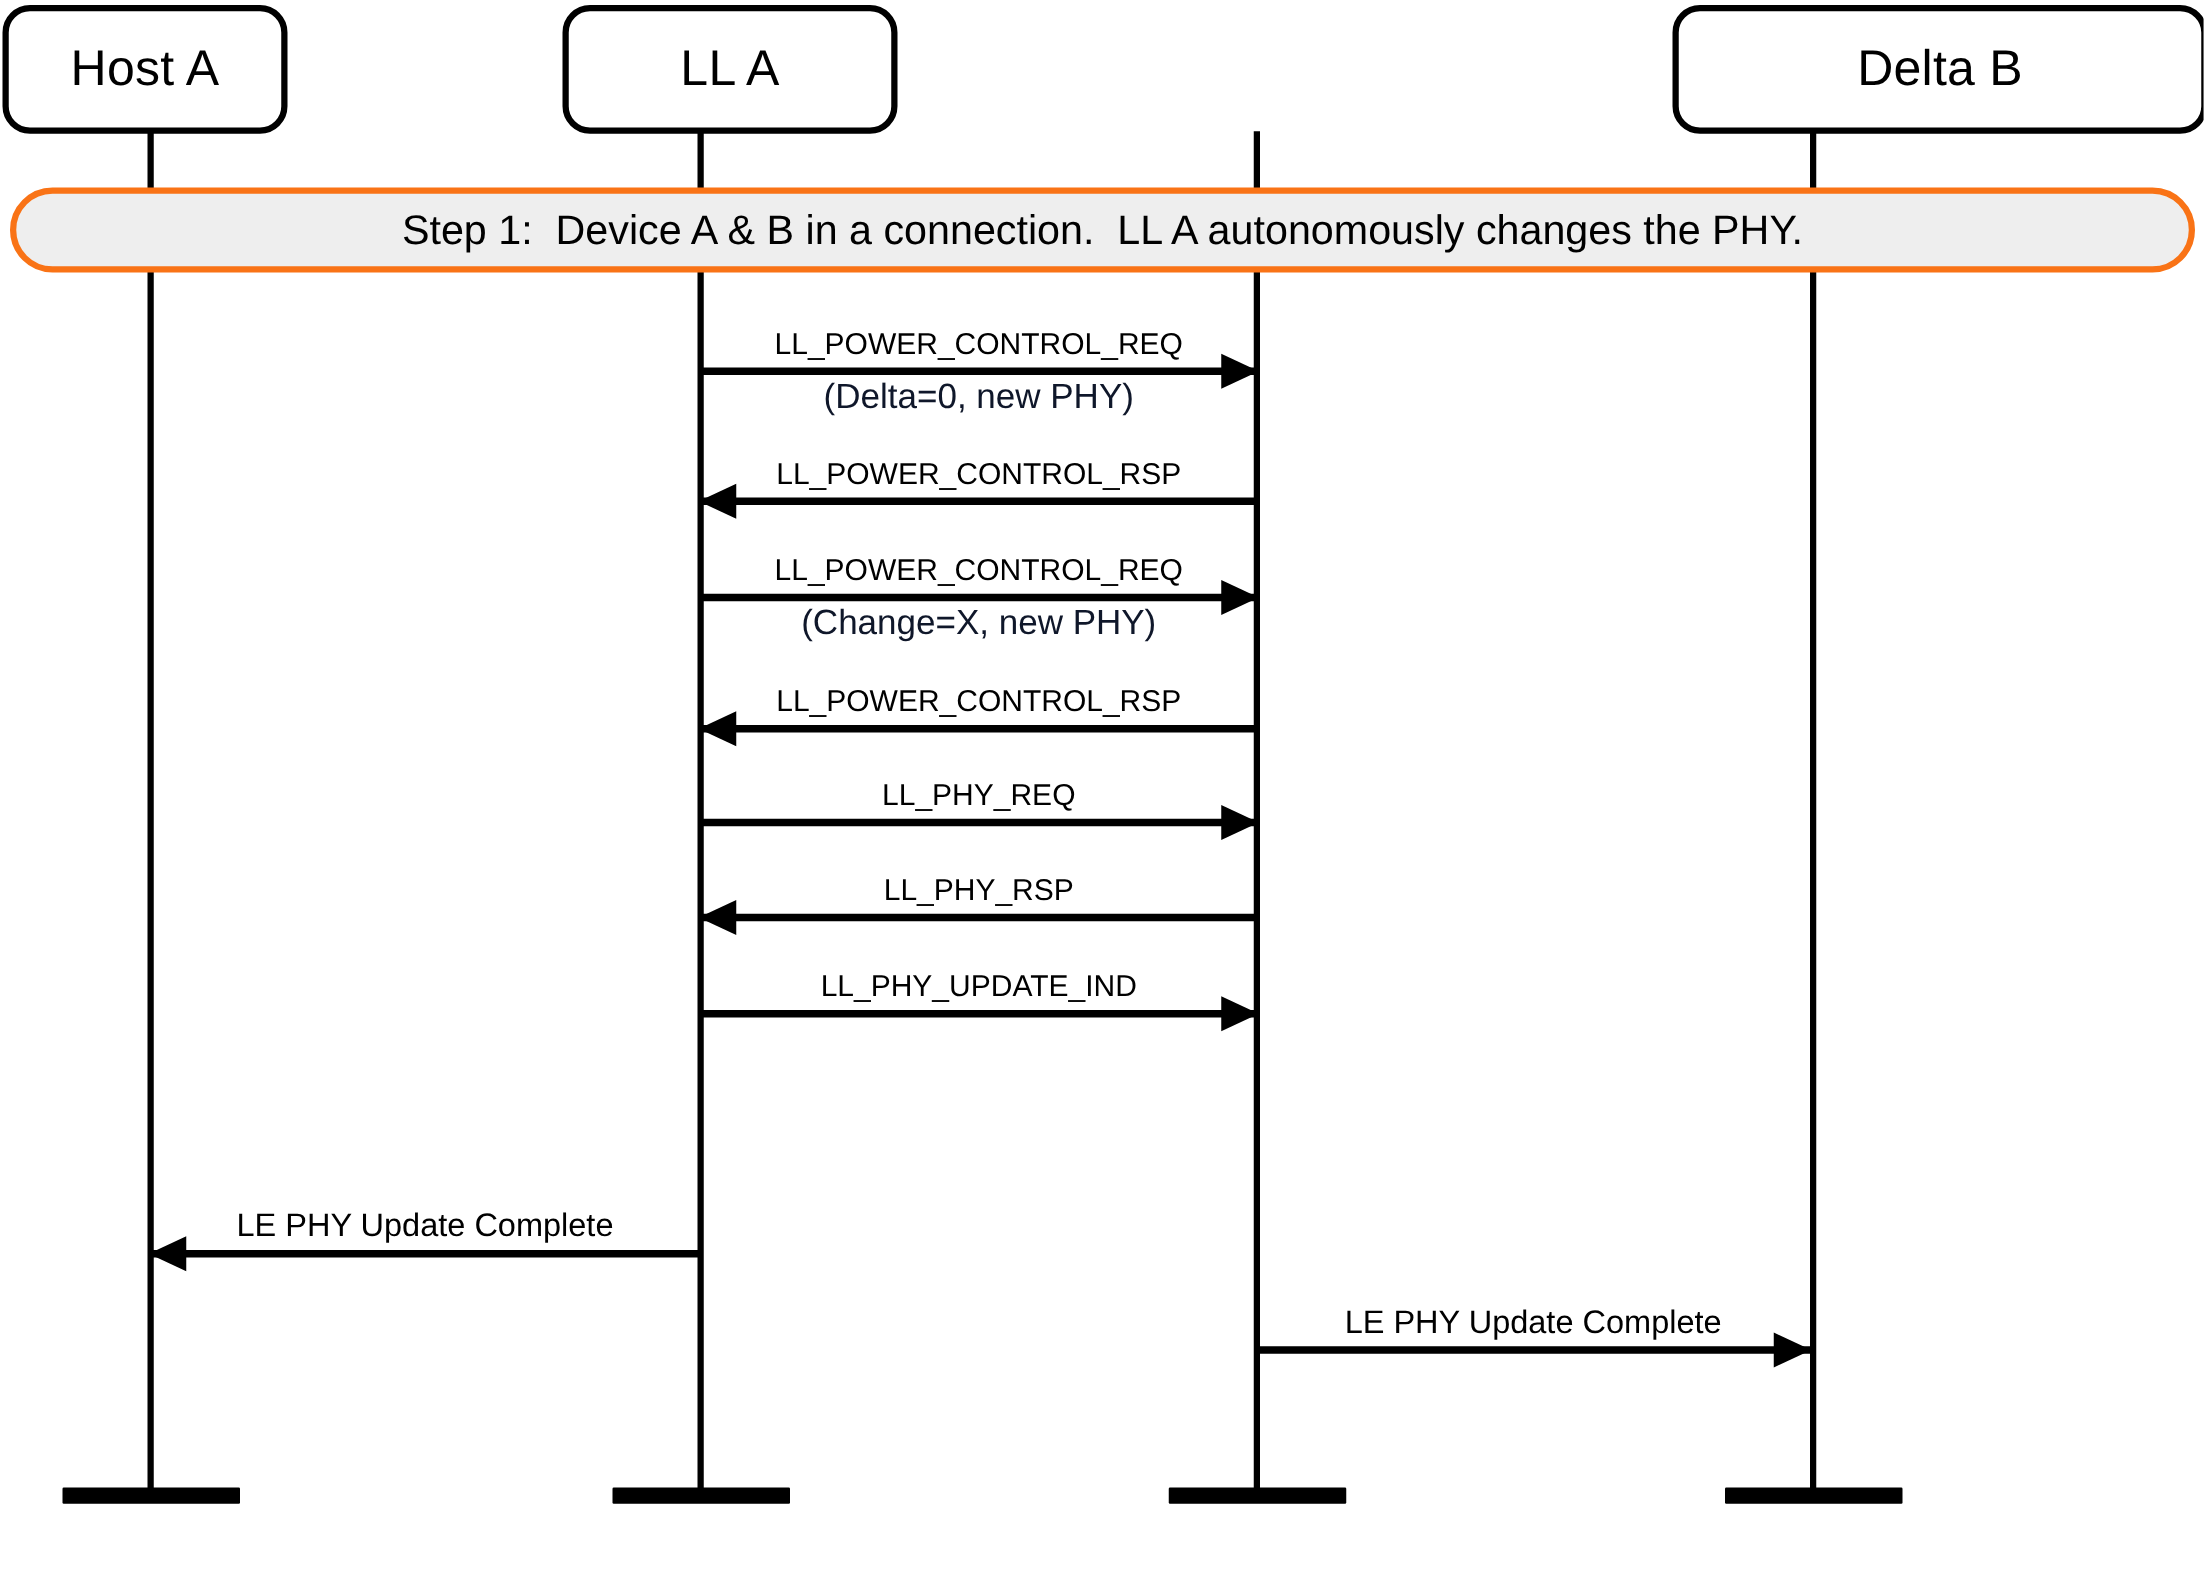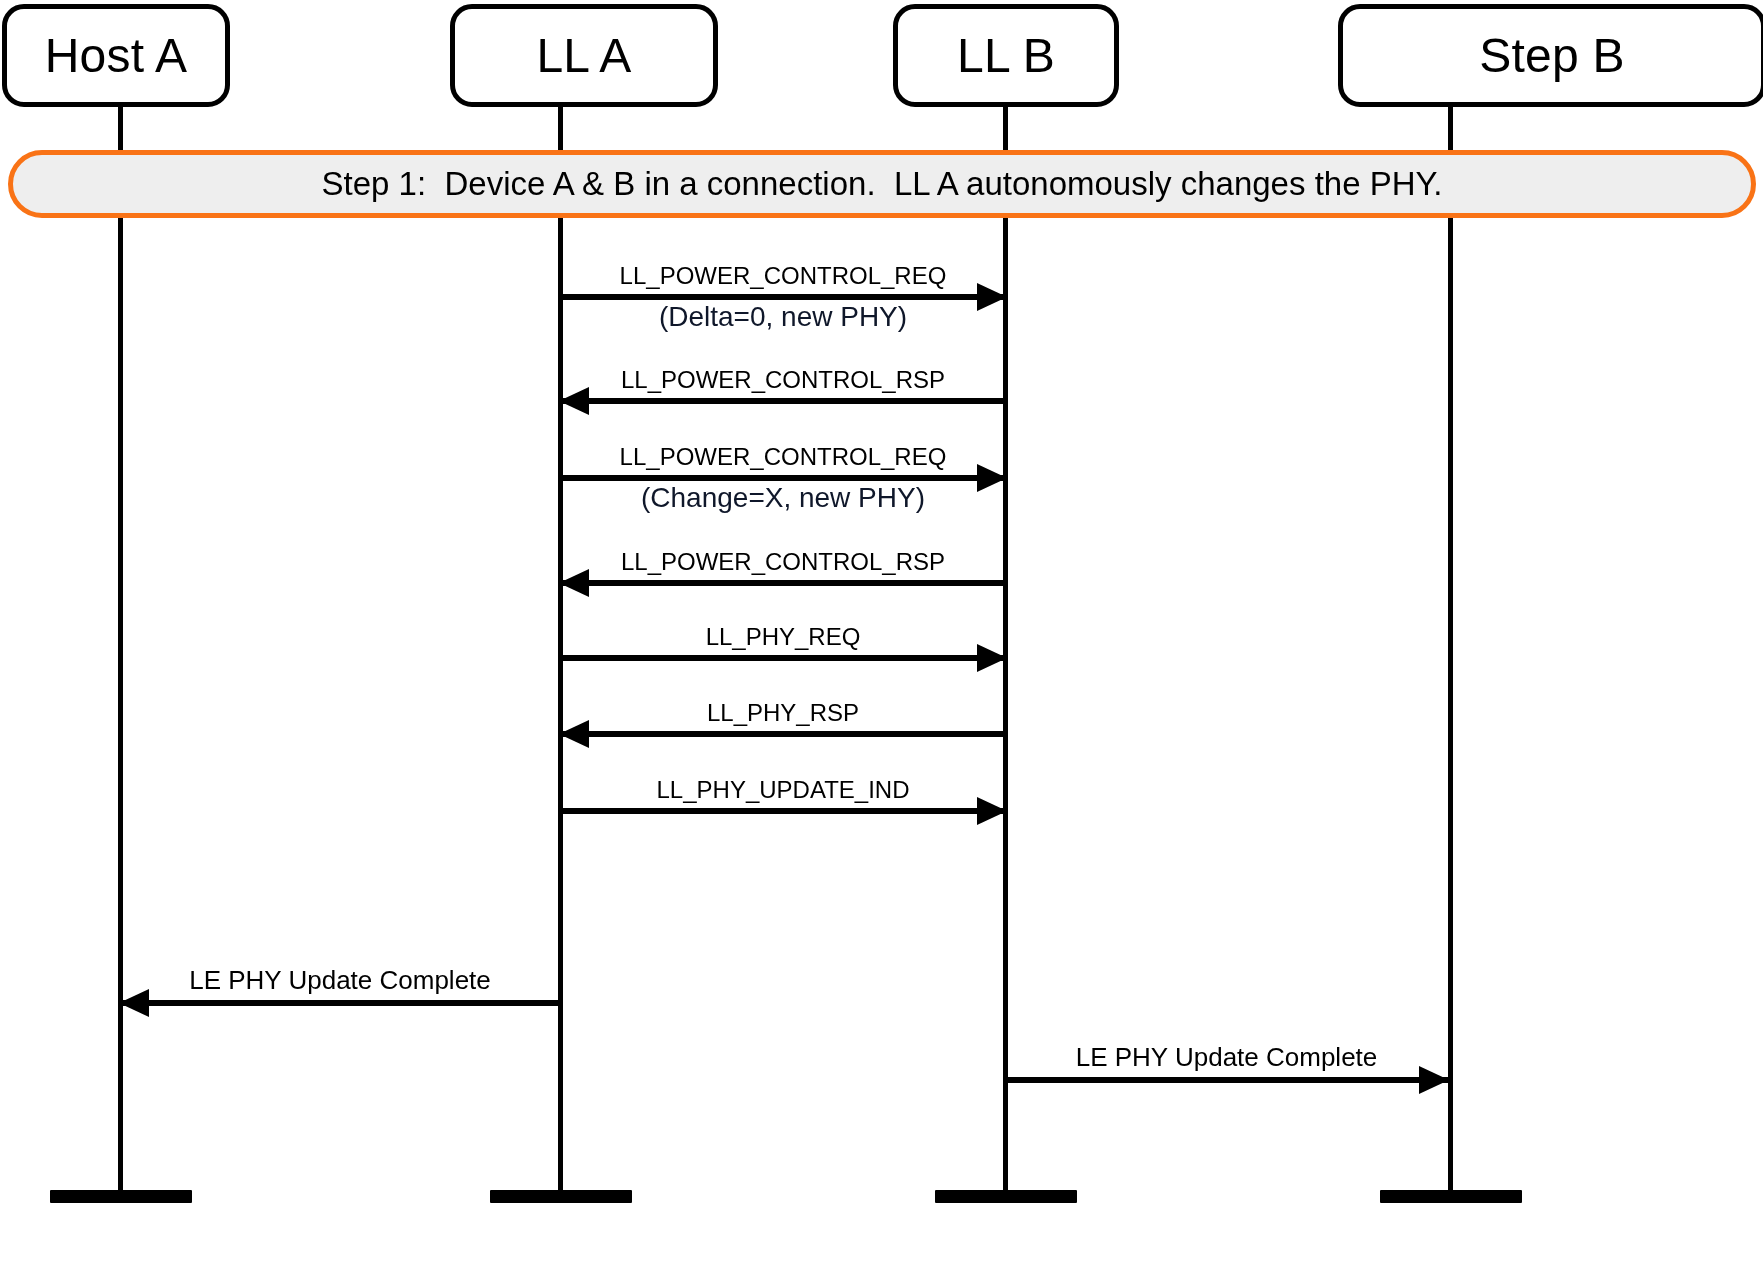--- a/index.html
+++ b/index.html
@@ -22,21 +22,21 @@
   
   .participant {
     position: absolute;
     box-sizing: border-box;
     background: #ffffff;
     border: 5px solid #000000;
     border-radius: 22px;
     display: flex;
     align-items: center;
     justify-content: center;
-    font-size: 48px;
+    font-size: 40px;
     color: #000000;
     letter-spacing: 0.2px;
   }
 
   
   .lifeline {
     position: absolute;
     width: 5px;
     background: #000000;
   }
@@ -126,25 +126,22 @@
   <div class="lifeline" style="left:558px; top:105px; height:1093px;"></div>
   <div class="lifeline" style="left:1003px; top:105px; height:1093px;"></div>
   <div class="lifeline" style="left:1448px; top:105px; height:1093px;"></div>
 
   <div class="participant" style="left:2px; top:4px; width:228px; height:103px;">
     <span>Host A</span>
   </div>
   <div class="participant" style="left:450px; top:4px; width:268px; height:103px;">
     <span>LL A</span>
   </div>
-  <div class="participant" style="left:893px; top:4px; width:226px; height:103px;">
-    <span>LL B</span>
-  </div>
   <div class="participant" style="left:1338px; top:4px; width:428px; height:103px;">
-    <span>Step B</span>
+    <span>Delta B</span>
   </div>
 
   <div class="banner" style="left:8px; top:150px; width:1748px; height:68px;">
     <span>Step 1:  Device A &amp; B in a connection.  LL A autonomously changes the PHY.</span>
   </div>
 
   <div class="msg right" style="left:560px; width:446px; top:294px;">
     <div class="line"></div>
     <div class="head"></div>
     <div class="label">LL_POWER_CONTROL_REQ</div>

